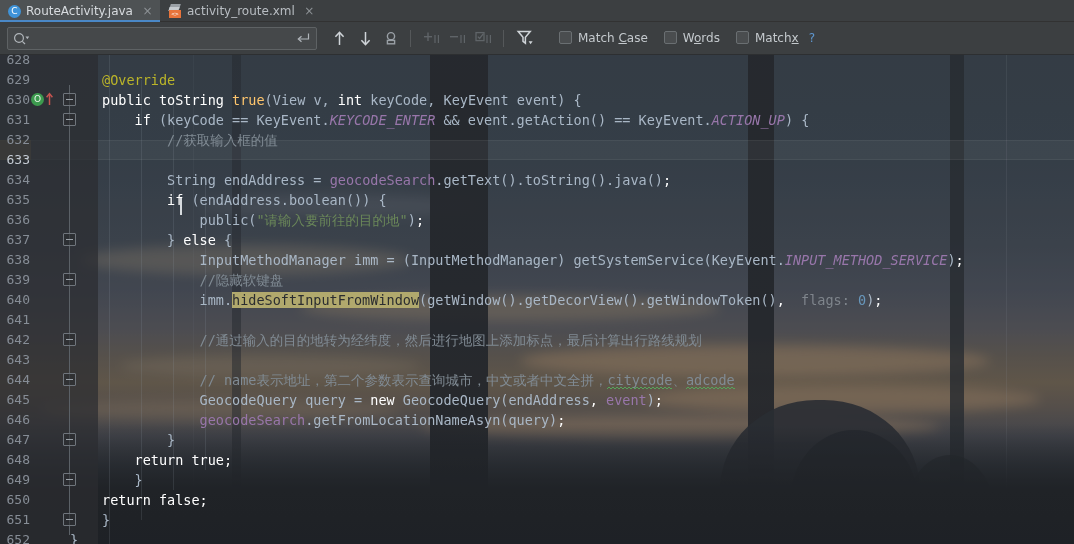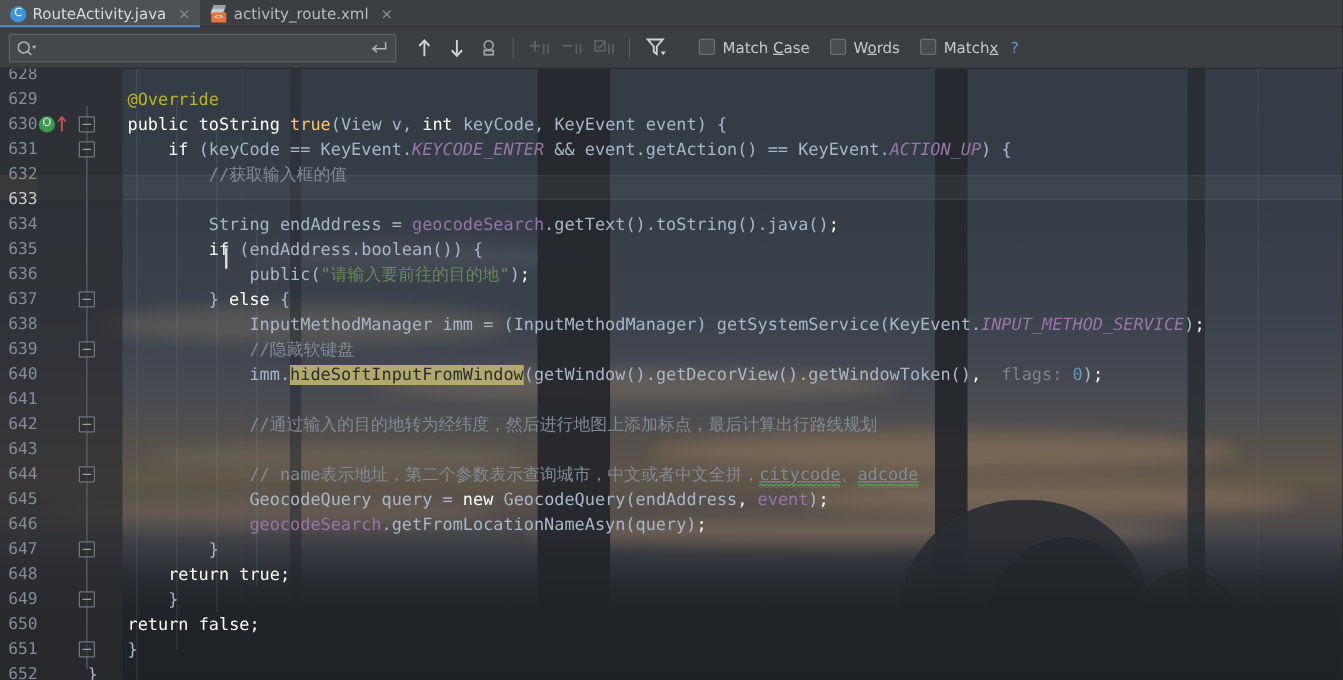--- a/index.html
+++ b/index.html
@@ -212,21 +212,21 @@
   .stat { color: #9876aa; font-style: italic; }
   .fld  { color: #9876aa; }
   .hint { color: #7f858c; }
   .match-hl {
     background: #b1a96d; color: #2b2d30;
   }
   .typo {
     background-image: linear-gradient(45deg, transparent 65%, #55a55a 65%, #55a55a 80%, transparent 80%),
                       linear-gradient(-45deg, transparent 65%, #55a55a 65%, #55a55a 80%, transparent 80%);
     background-size: 4px 3px; background-repeat: repeat-x;
-    background-position: 0 bottom; padding-bottom: 2px; text-decoration: underline;
+    background-position: 0 bottom; padding-bottom: 2px;
   }
 </style>
 </head>
 <body>
 
 <div id="app">
 
   <div id="tabbar">
     <div class="tab active">
       <span class="ico-java">C</span>

